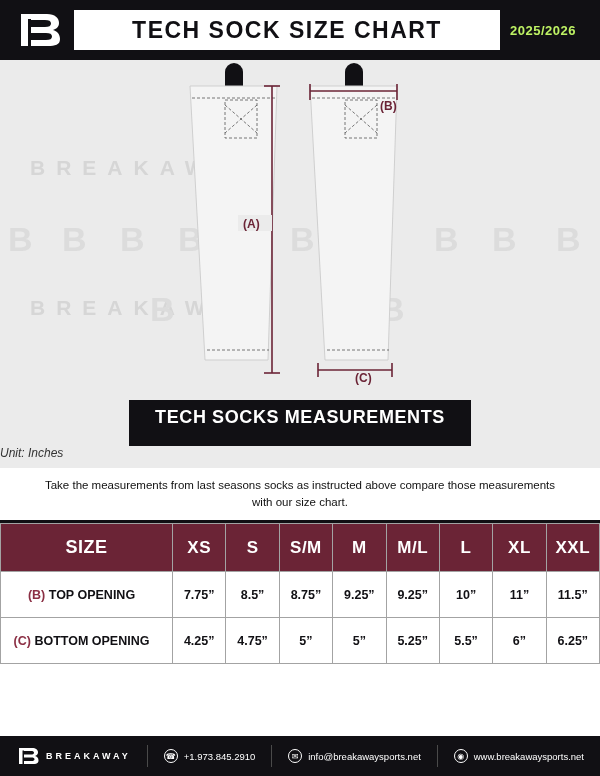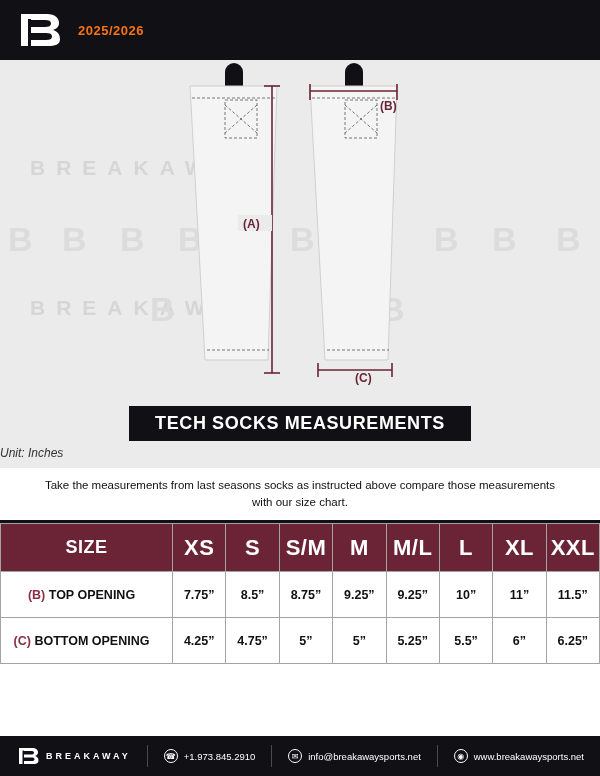--- a/index.html
+++ b/index.html
@@ -34,21 +34,21 @@
   .title-bar .title {
     font-size:23px;
     font-weight:bold;
     letter-spacing:1.5px;
     color:#111014;
     font-family:"Liberation Sans", sans-serif;
   }
   .season {
     width:86px;
     text-align:center;
-    color:#f97316;
+    color:#bef264;
     font-size:13px;
     font-weight:bold;
     letter-spacing:0.5px;
   }
 
   
   .diagram {
     position:relative;
     height:340px;
     background:#ebebeb;
@@ -68,21 +68,20 @@
     position:absolute;
     inset:0;
   }
 
   
   .meas-bar-wrap {
     position:relative;
     background:#ebebeb;
     height:46px;
     display:flex;
-    align-items:center;
     justify-content:center;
   }
   .meas-bar {
     background:#111014;
     color:#fff;
     padding:7px 26px;
     font-size:18px;
     font-weight:bold;
     letter-spacing:0.6px;
   }
@@ -116,21 +115,21 @@
     border:1px solid #a3a3a3;
     text-align:center;
     font-size:12.5px;
     font-weight:bold;
     height:46px;
     color:#111014;
   }
   table.size-table thead th {
     background:#6b2436;
     color:#ffffff;
-    font-size:22px;
+    font-size:17px;
     letter-spacing:0.5px;
     height:48px;
   }
   table.size-table thead th.size-head { font-size:18px; }
   td.rowlabel {
     text-align:right;
     padding-right:10px;
     font-size:12.5px;
   }
   .tag { color:#8b2f44; }
@@ -177,20 +176,23 @@
 <body>
 
 <div class="page">
 
   <div class="header">
     <div class="logo-box">
       <svg class="logo-svg" width="44" height="40" viewBox="0 0 44 40">
         <path d="M2 4 L18 4 L18 9 L9 9 L9 36 L2 36 Z" fill="#ffffff"></path>
         <path d="M12 4 L28 4 C36 4 40 8 40 13 C40 17 37 19 34 20 C38 21 41 24 41 29 C41 35 36 36 29 36 L12 36 L12 30 L27 30 C31 30 33 29 33 26.5 C33 24 31 23 27 23 L12 23 L12 17 L26 17 C30 17 32 16 32 13.5 C32 11 30 10 26 10 L12 10 Z" fill="#ffffff"></path>
       </svg>
+    </div>
+    <div class="title-bar">
+      <span class="title">TECH SOCK SIZE CHART</span>
     </div>
     <div class="season">2025/2026</div>
   </div>
 
   <div class="diagram">
 
     <div class="wm wm-text" style="left:30px; top:96px;">BREAKAWAY</div>
     <div class="wm wm-text" style="left:30px; top:236px;">BREAKAWAY</div>
 
     <div class="wm wm-mark" style="left:8px; top:160px; font-size:34px;">B</div>

